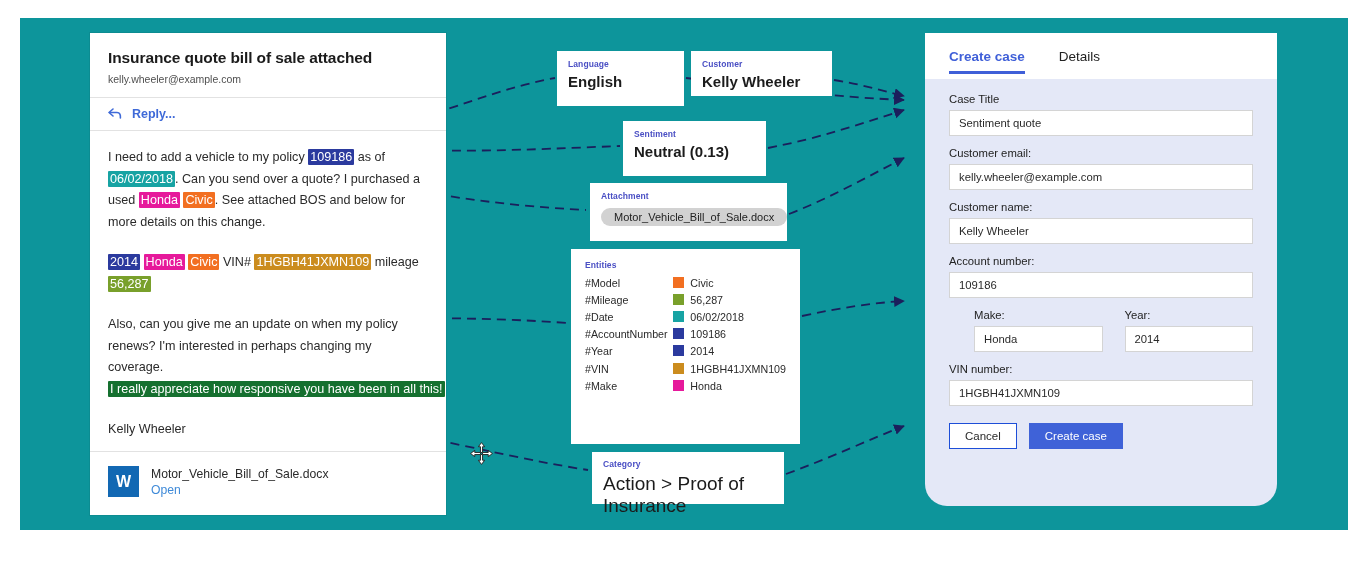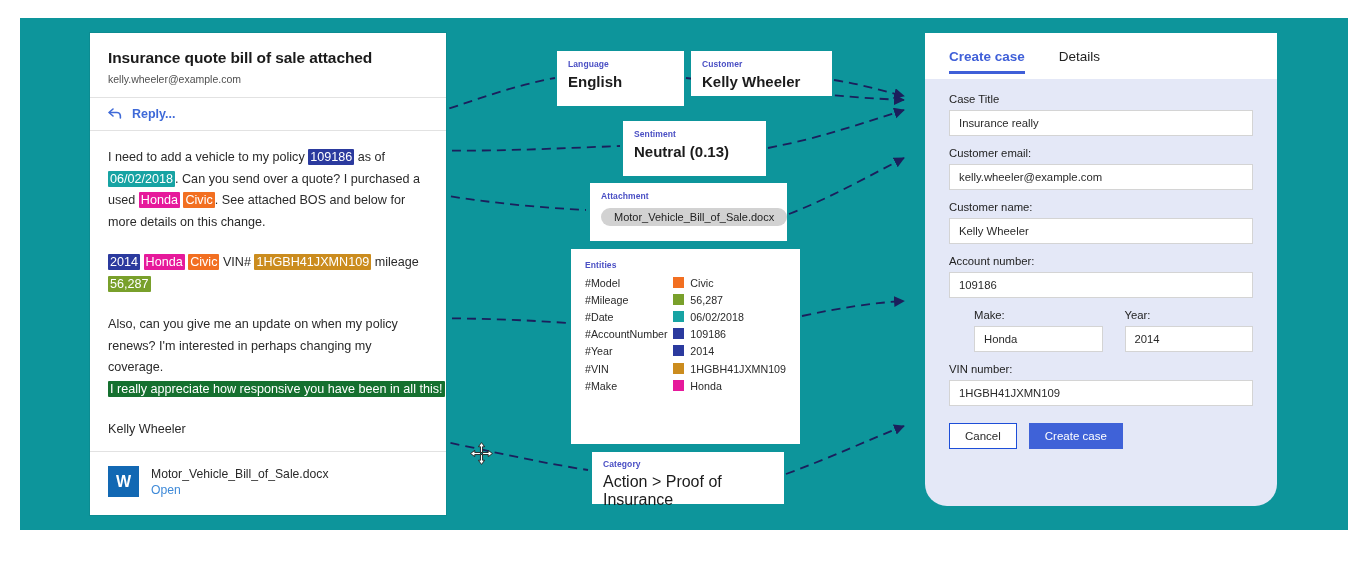--- a/index.html
+++ b/index.html
@@ -392,32 +392,32 @@
             <td class="ent-key">#Make</td>
             <td class="ent-swatch-cell"><span class="ent-swatch" style="background: rgb(230, 25, 155);"></span></td>
             <td>Honda</td>
           </tr>
         </tbody>
     </table>
   </div>
 
   <div id="card-category" class="card">
     <div class="card-label" style="color: rgb(74, 79, 196);">Category</div>
-    <div class="card-value" style="font-weight:normal;font-size:16px">Action &gt; Proof of Insurance</div>
+    <div class="card-value" style="font-weight:normal;font-size:19px">Action &gt; Proof of Insurance</div>
   </div>
 
   <div id="form-panel" style="background: rgb(228, 232, 247);">
     <div id="tab-strip">
       <div class="tab active">Create case</div>
       <div class="tab inactive">Details</div>
     </div>
 
     <div id="form-body">
       <div class="field-label">Case Title</div>
-      <div class="text-input">Insurance really</div>
+      <div class="text-input">Sentiment quote</div>
 
       <div class="field-label">Customer email:</div>
       <div class="text-input">kelly.wheeler@example.com</div>
 
       <div class="field-label">Customer name:</div>
       <div class="text-input">Kelly Wheeler</div>
 
       <div class="field-label">Account number:</div>
       <div class="text-input">109186</div>
 

